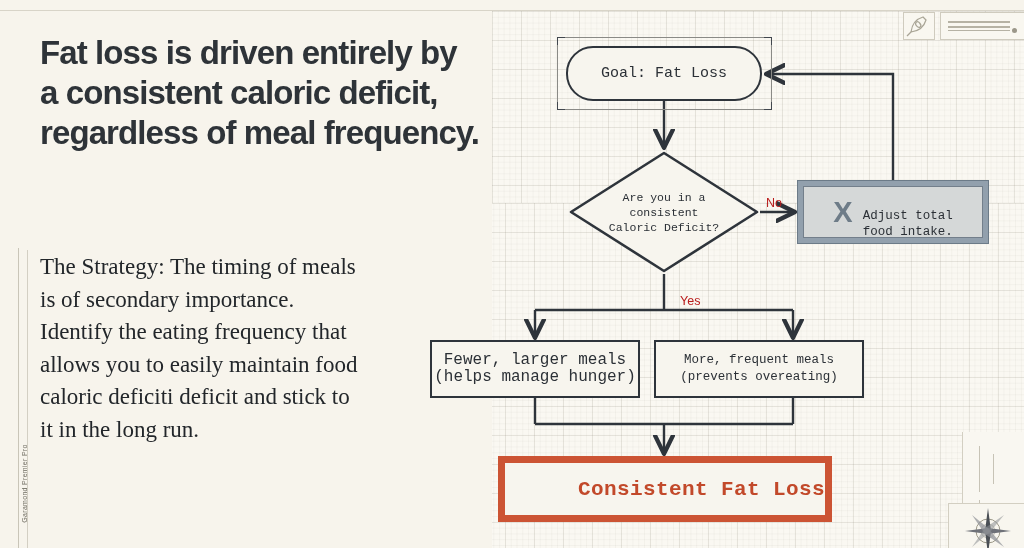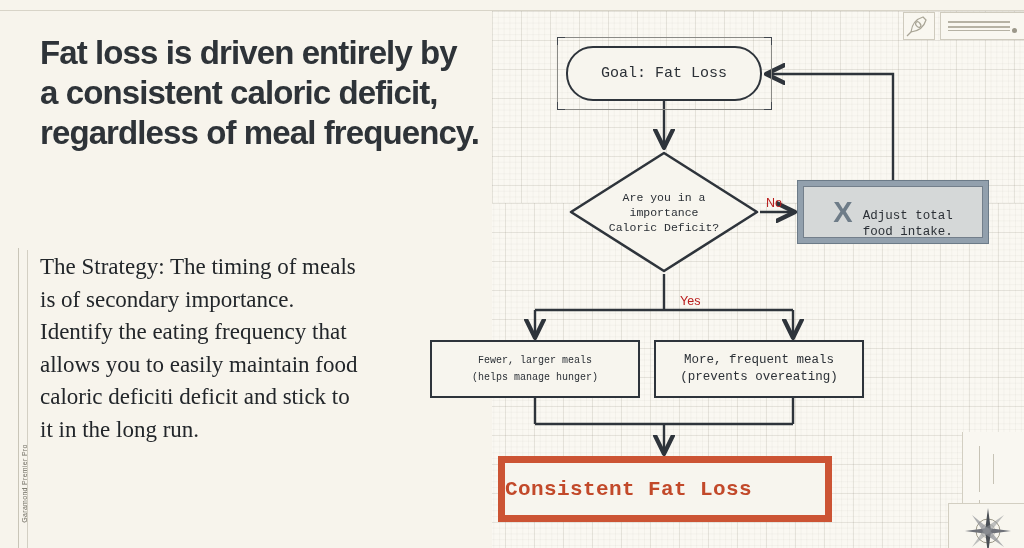--- a/index.html
+++ b/index.html
@@ -184,41 +184,41 @@
     font-size: 12.5px;
     line-height: 16px;
     color: #2B3036;
     white-space: pre-line;
     text-align: left;
     margin-top: 24px;
   }
 
   #node-fewer {
     left: 430px; top: 340px; width: 210px; height: 58px;
-    font-size: 10px; line-height: 17px;
+    font-size: 16px; line-height: 17px;
   }
   #node-more {
     left: 654px; top: 340px; width: 210px; height: 58px;
     font-size: 12.5px; line-height: 17px;
   }
 
   
   #node-result-outer {
     position: absolute;
     left: 498px; top: 456px; width: 334px; height: 66px;
     background: #CC5434;
     box-sizing: border-box;
     padding: 6px;
   }
   #node-result-inner {
     width: 100%; height: 100%;
     box-sizing: border-box;
     background: #F7F5EE;
     border: 1.5px solid #CC5434;
-    display: flex; align-items: center; justify-content: flex-start;
+    display: flex; align-items: center; justify-content: flex-end;
   }
   #result-text {
     font-family: "Liberation Mono", monospace;
     font-weight: bold;
     font-size: 21px;
     letter-spacing: 0.4px;
     color: #C2492A;
   }
 
   
@@ -356,21 +356,21 @@
   </div>
   <div class="node node-rect" id="node-goal">
     <span>Goal: Fat Loss</span>
   </div>
 
   <div id="node-decision">
     <svg width="192" height="124" viewBox="0 0 192 124" xmlns="http://www.w3.org/2000/svg">
       <polygon points="96,3 189,62 96,121 3,62" fill="#F7F5EE" stroke="#2E343B" stroke-width="2.6" stroke-linejoin="round"></polygon>
     </svg>
     <div id="decision-label">Are you in a
-importance
+consistent
 Caloric Deficit?</div>
   </div>
 
   <span class="edge-label" id="label-no">No</span>
   <span class="edge-label" id="label-yes">Yes</span>
 
   <div id="node-adjust-selection">
     <div id="node-adjust">
       <span id="adjust-x">X</span>
       <span id="adjust-text">Adjust total

